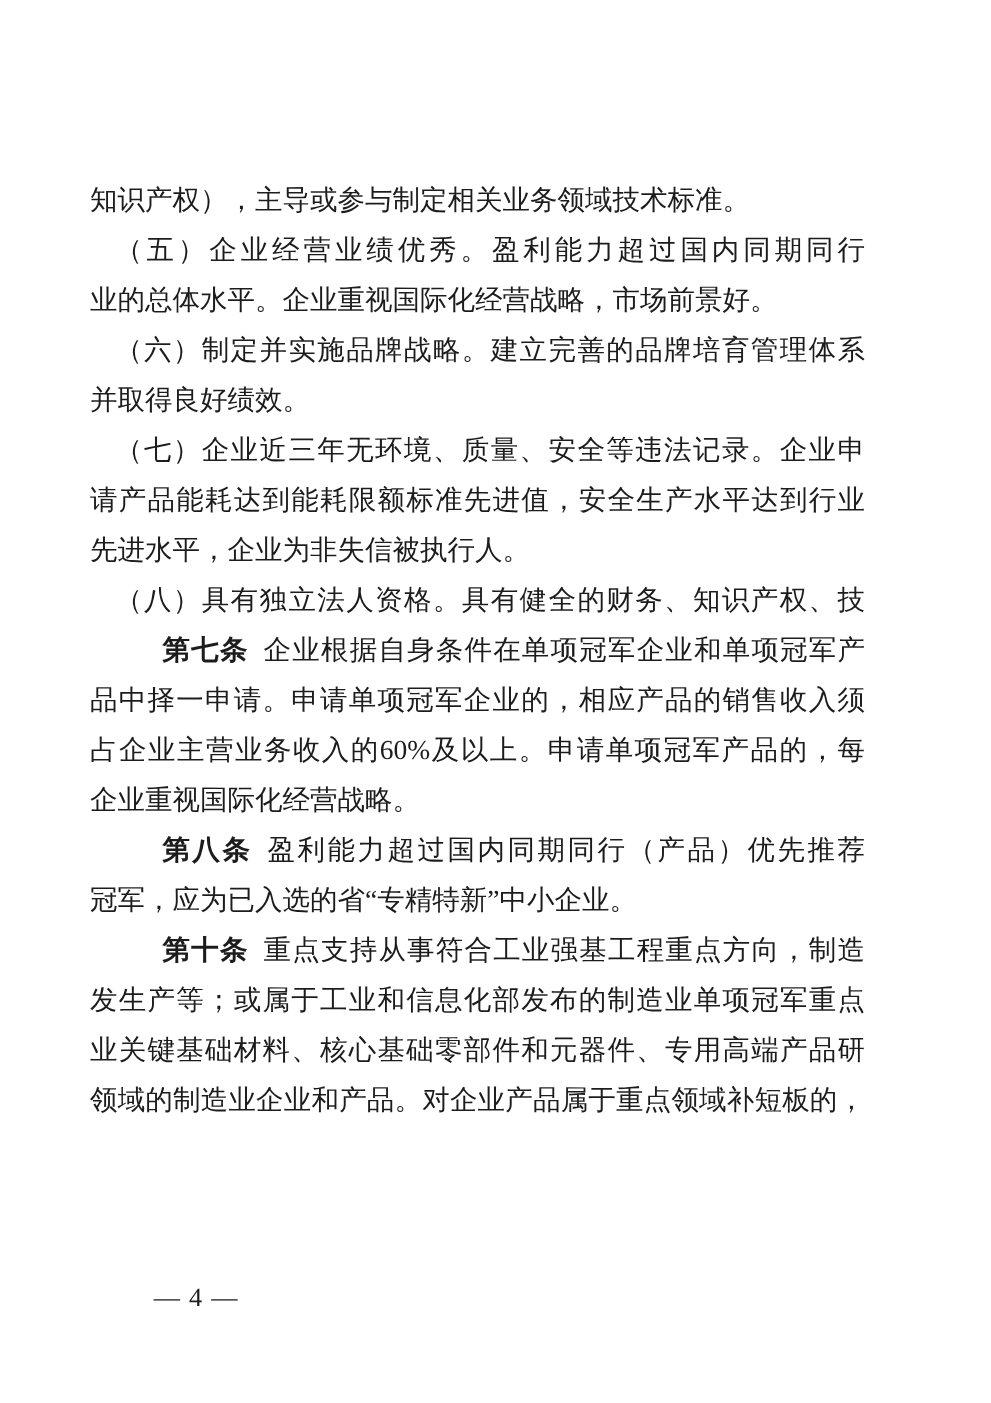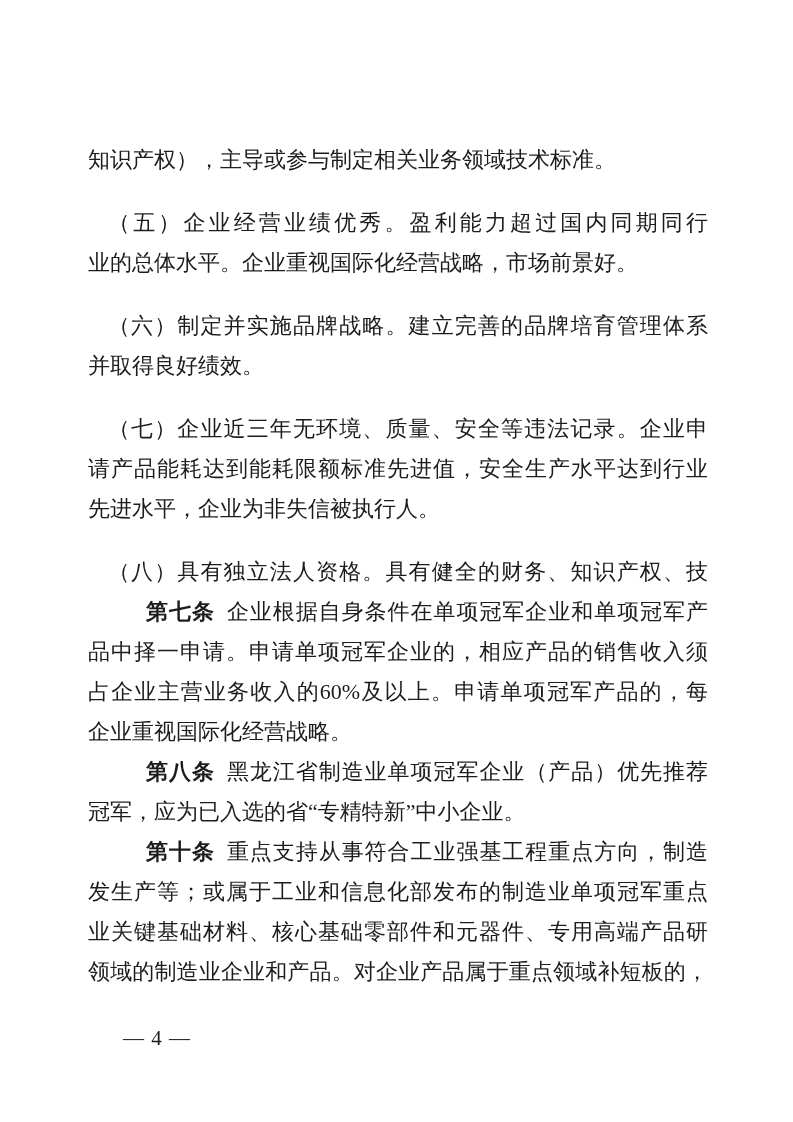--- a/index.html
+++ b/index.html
@@ -11,40 +11,39 @@
     position: relative;
     width: 793px;
     height: 1122px;
     background: #ffffff;
     overflow: hidden;
     font-family: "Liberation Serif", "DejaVu Serif", serif;
     color: #1c1c1c;
   }
   .doc-body {
     position: absolute;
-    left: 88px;
+    left: 72px;
     top: 140px;
     width: 620px;
   }
   .line {
     height: 40px;
     line-height: 40px;
     font-size: 22px;
     text-align: justify;
     text-align-last: justify;
     overflow: visible;
   }
   
   .line.end {
     text-align-last: left;
   }
   
   .line.i1 {
     padding-left: 20px;
-    margin-top: 23px;
   }
   
   .line.i2 {
     padding-left: 58px;
   }
   .line .b:not(:empty) {
     font-weight: 700;
     margin-right: 12px;
     font-family: Liberation Serif, serif;
   }
@@ -70,21 +69,21 @@
     <div class="line i1"><span class="b"></span><span>（六）制定并实施品牌战略。建立完善的品牌培育管理体系</span></div>
     <div class="line end"><span class="b"></span><span>并取得良好绩效。</span></div>
     <div class="line i1"><span class="b"></span><span>（七）企业近三年无环境、质量、安全等违法记录。企业申</span></div>
     <div class="line"><span class="b"></span><span>请产品能耗达到能耗限额标准先进值，安全生产水平达到行业</span></div>
     <div class="line end"><span class="b"></span><span>先进水平，企业为非失信被执行人。</span></div>
     <div class="line i1"><span class="b"></span><span>（八）具有独立法人资格。具有健全的财务、知识产权、技</span></div>
     <div class="line i2"><span class="b">第七条</span><span>企业根据自身条件在单项冠军企业和单项冠军产</span></div>
     <div class="line"><span class="b"></span><span>品中择一申请。申请单项冠军企业的，相应产品的销售收入须</span></div>
     <div class="line"><span class="b"></span><span>占企业主营业务收入的60%及以上。申请单项冠军产品的，每</span></div>
     <div class="line end"><span class="b"></span><span>企业重视国际化经营战略。</span></div>
-    <div class="line i2"><span class="b">第八条</span><span>黑龙江省制造业单项冠军企业（产品）优先推荐</span></div>
+    <div class="line i2"><span class="b">第八条</span><span>盈利能力超过国内同期同行（产品）优先推荐</span></div>
     <div class="line end"><span class="b"></span><span>冠军，应为已入选的省“专精特新”中小企业。</span></div>
     <div class="line i2"><span class="b">第十条</span><span>重点支持从事符合工业强基工程重点方向，制造</span></div>
     <div class="line"><span class="b"></span><span>发生产等；或属于工业和信息化部发布的制造业单项冠军重点</span></div>
     <div class="line"><span class="b"></span><span>业关键基础材料、核心基础零部件和元器件、专用高端产品研</span></div>
     <div class="line"><span class="b"></span><span>领域的制造业企业和产品。对企业产品属于重点领域补短板的，</span></div>
   </div>
 
   <div class="page-number">— 4 —</div>
 </div>
 

